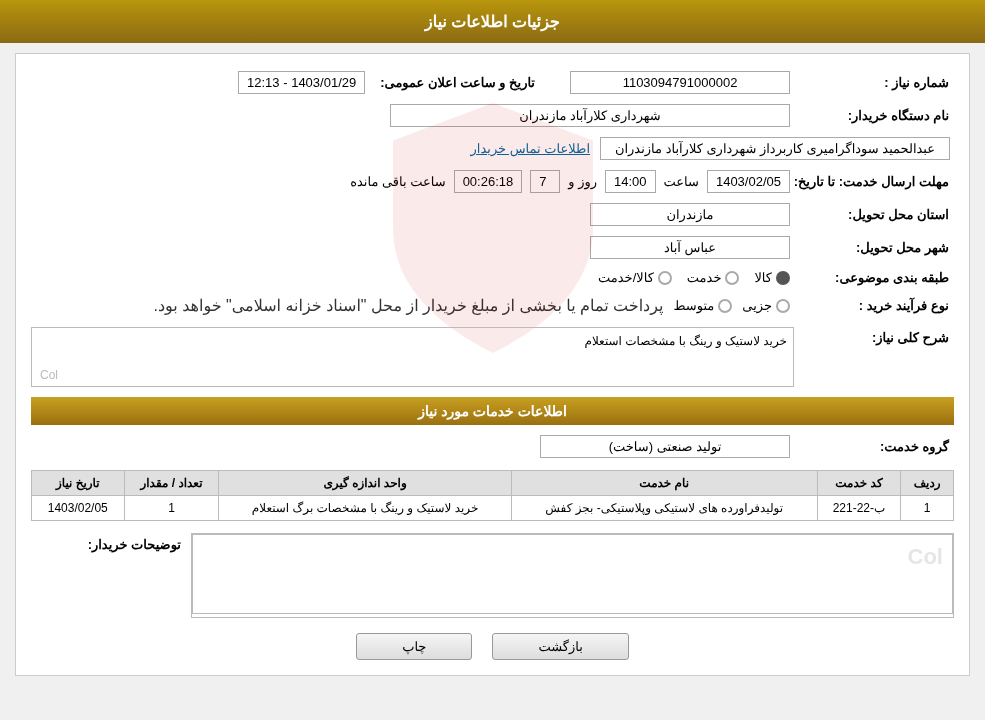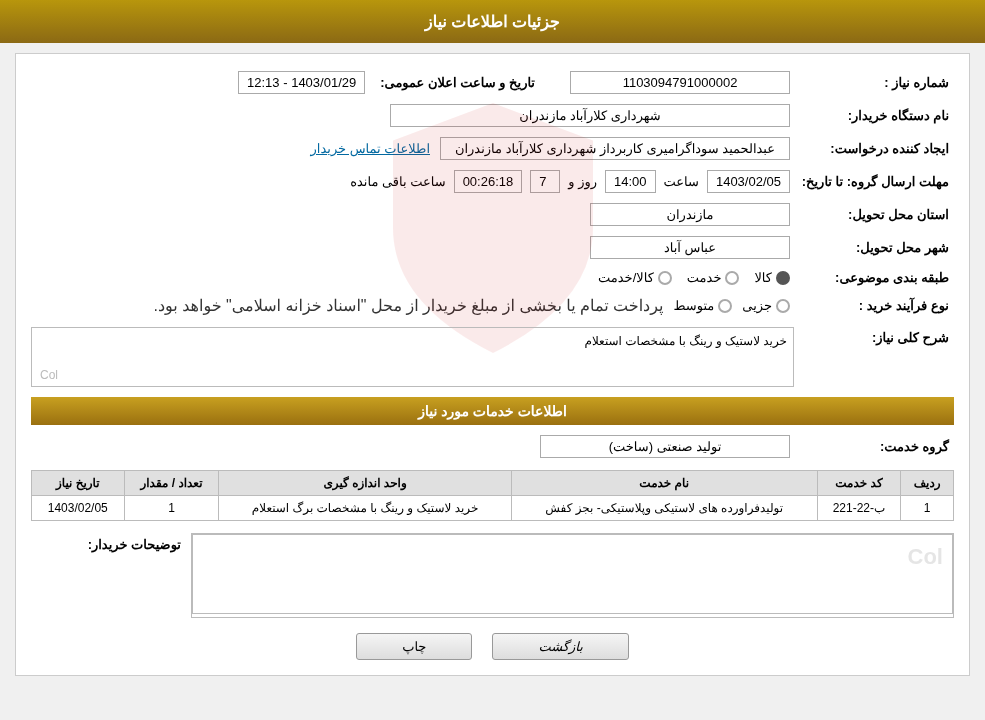--- a/index.html
+++ b/index.html
@@ -150,21 +150,20 @@
       cursor: pointer;
       border: 1px solid #999;
       border-radius: 3px;
       font-family: Tahoma, Arial, sans-serif;
     }
     .btn-print {
       background: linear-gradient(to bottom, #f5f5f5, #ddd);
     }
     .btn-back {
       background: linear-gradient(to bottom, #f5f5f5, #ddd);
-      font-style: italic;
     }
     .textarea-wrapper {
       position: relative;
       border: 1px solid #bbb;
       min-height: 60px;
     }
     .textarea-inner {
       width: 100%;
       min-height: 55px;
       border: none;
@@ -233,29 +232,28 @@
       </div>
 
       <div class="info-row">
         <span class="label-cell">نام دستگاه خریدار:</span>
         <div class="value-cell">
           <span class="input-box" style="min-width:400px;">شهرداری کلارآباد   مازندران</span>
         </div>
       </div>
 
       <div class="info-row">
-        <span class="label-cell">ایجاد کننده درخواست:</span>
         <div class="value-cell" style="display:flex; align-items:center; gap:10px;">
           <span class="input-box" style="min-width:350px;">عبدالحمید سوداگرامیری کاربرداز شهرداری کلارآباد   مازندران</span>
           <span class="link-text">اطلاعات تماس خریدار</span>
         </div>
       </div>
 
       <div class="info-row">
-        <span class="label-cell">مهلت ارسال گروه: تا تاریخ:</span>
+        <span class="label-cell">مهلت ارسال خدمت: تا تاریخ:</span>
         <div class="value-cell" style="display:flex; align-items:center; gap:8px; flex-wrap:wrap;">
           <span class="date-box">1403/02/05</span>
           <span>ساعت</span>
           <span class="date-box">14:00</span>
           <span>روز و</span>
           <span class="date-box" style="min-width:30px;">7</span>
           <span class="date-box">00:26:18</span>
           <span>ساعت باقی مانده</span>
         </div>
       </div>

